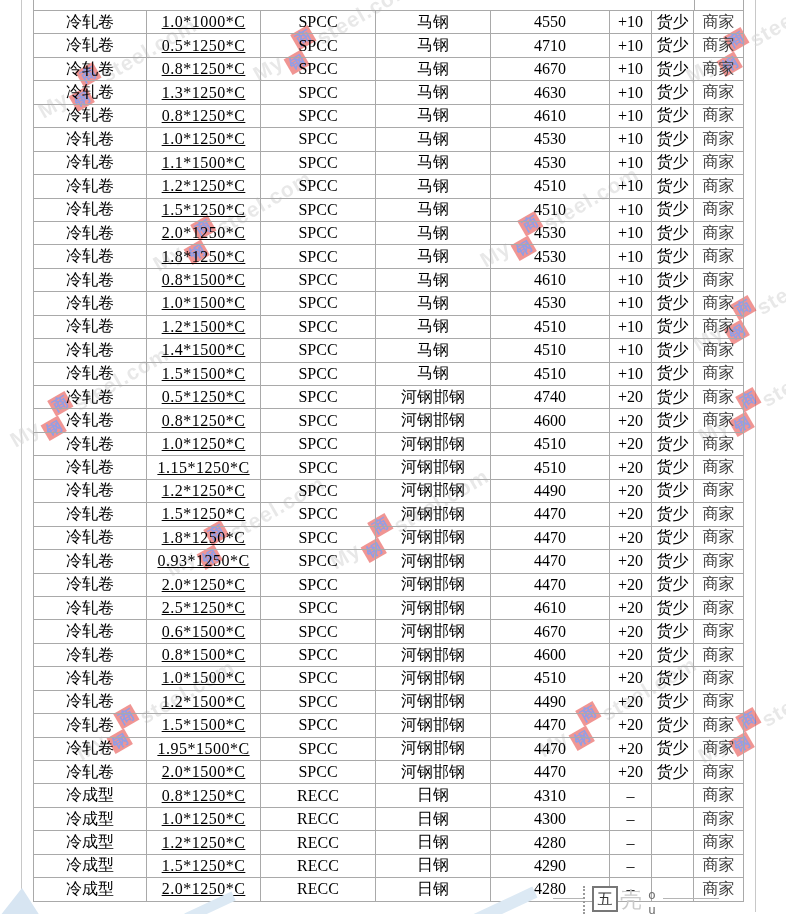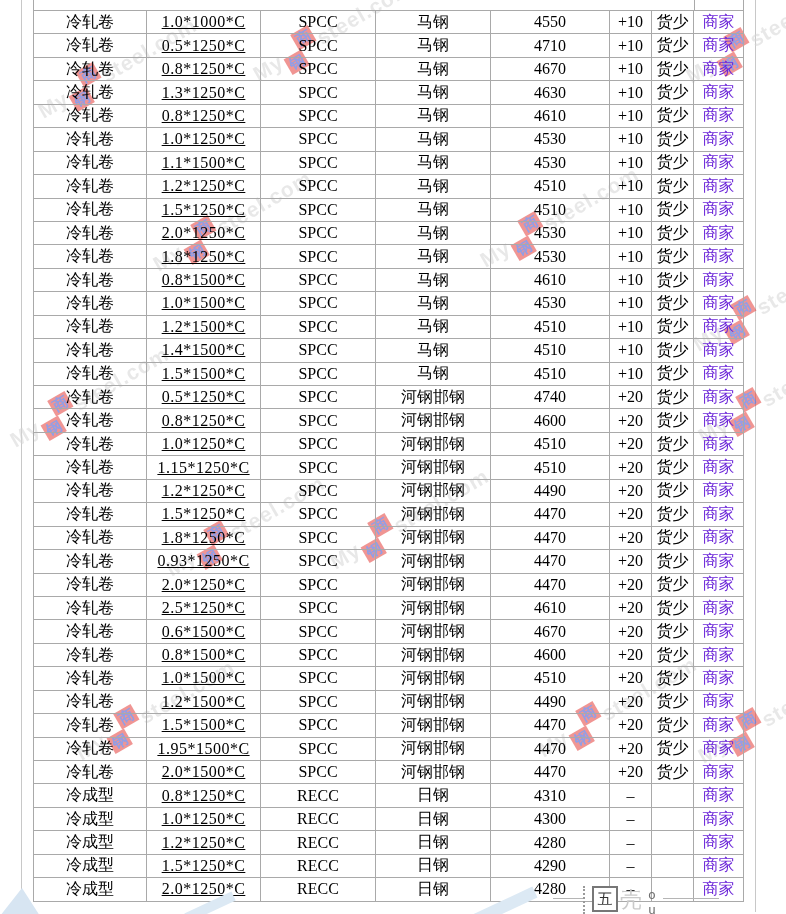--- a/index.html
+++ b/index.html
@@ -14,21 +14,21 @@
   table.price-table{
     position:absolute;left:33px;top:10px;width:711px;z-index:2;
     border-collapse:collapse;table-layout:fixed;background:transparent;border-radius:9px;
   }
   table.price-table td{
     border:1px solid #a9a9a9;height:22.45px;padding:0;
     text-align:center;vertical-align:middle;
     font-size:16px;color:#000;white-space:nowrap;overflow:hidden;
   }
   td.c-spec{letter-spacing:.5px;text-decoration:underline;}
-  a.link{color:#6d28d9;text-decoration:none;cursor:pointer;}
+  a.link{color:#404040;text-decoration:none;cursor:pointer;}
   
   .wm{
     position:absolute;z-index:1;opacity:.55;
     display:flex;align-items:center;gap:2px;
     transform:rotate(-30deg);transform-origin:left center;
     pointer-events:none;
   }
   .wm-text{
     font-family:"Liberation Sans","DejaVu Sans",sans-serif;
     font-weight:bold;font-size:21px;color:#d6d6d6;letter-spacing:1px;

